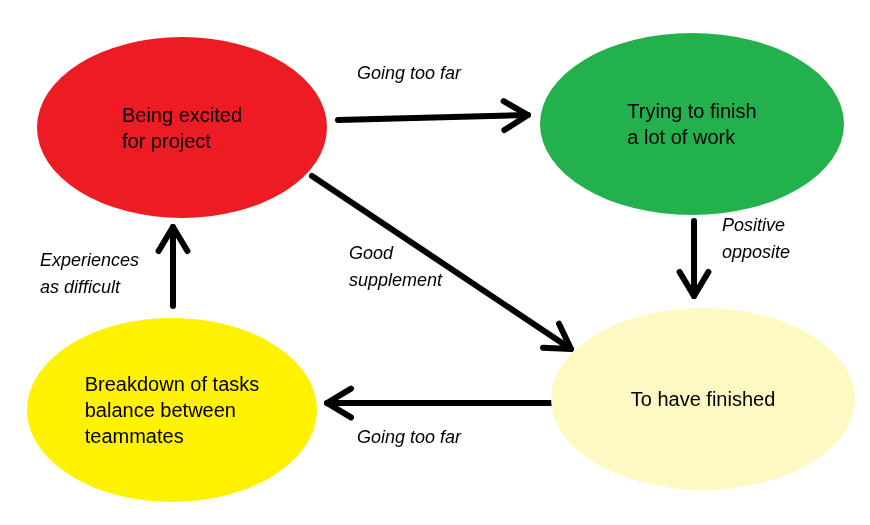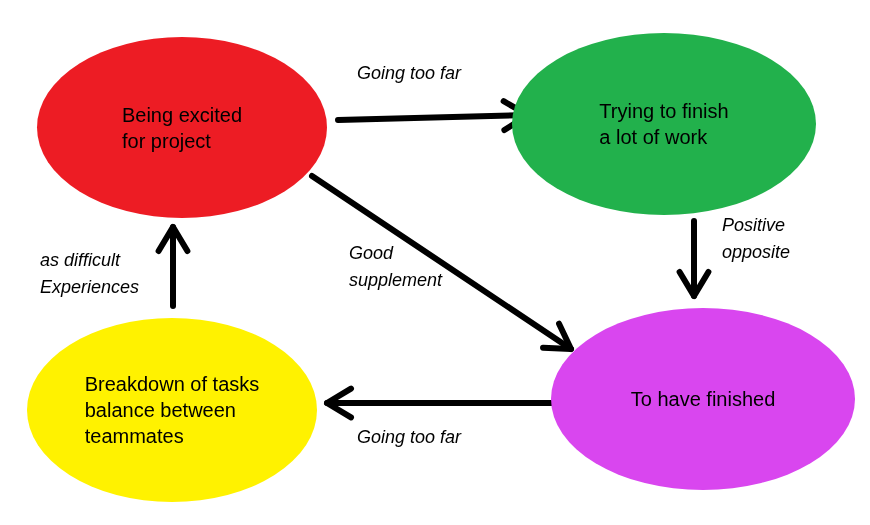--- a/index.html
+++ b/index.html
@@ -29,23 +29,23 @@
     justify-content: center;
   }
   .node-label {
     font-size: 20px;
     line-height: 26px;
     color: #000000;
     text-align: left;
     white-space: nowrap;
   }
   .node-red    { left: 37px;  top: 37px;  width: 290px; height: 181px; background: #ED1C24; }
-  .node-green  { left: 512px; top: 33px;  width: 304px; height: 182px; background: #22B14C; }
+  .node-green  { left: 540px; top: 33px;  width: 304px; height: 182px; background: #22B14C; }
   .node-yellow { left: 27px;  top: 318px; width: 290px; height: 184px; background: #FFF200; }
-  .node-blue   { left: 551px; top: 308px; width: 304px; height: 182px; background: #d946ef; }
+  .node-blue   { left: 551px; top: 308px; width: 304px; height: 182px; background: #fef9c3; }
   .edge-label {
     position: absolute;
     font-style: italic;
     font-size: 18px;
     line-height: 27px;
     color: #000000;
     white-space: nowrap;
   }
   .lbl-top-going       { left: 357px; top: 60px; }
   .lbl-positive        { left: 722px; top: 212px; }
@@ -111,17 +111,17 @@
   <div class="edge-label lbl-good-supplement">
     <div>Good</div>
     <div>supplement</div>
   </div>
 
   <div class="edge-label lbl-bottom-going">
     <div>Going too far</div>
   </div>
 
   <div class="edge-label lbl-experiences">
+    <div>Experiences</div>
     <div>as difficult</div>
-    <div>Experiences</div>
   </div>
 
 </div>
 
 </body></html>

